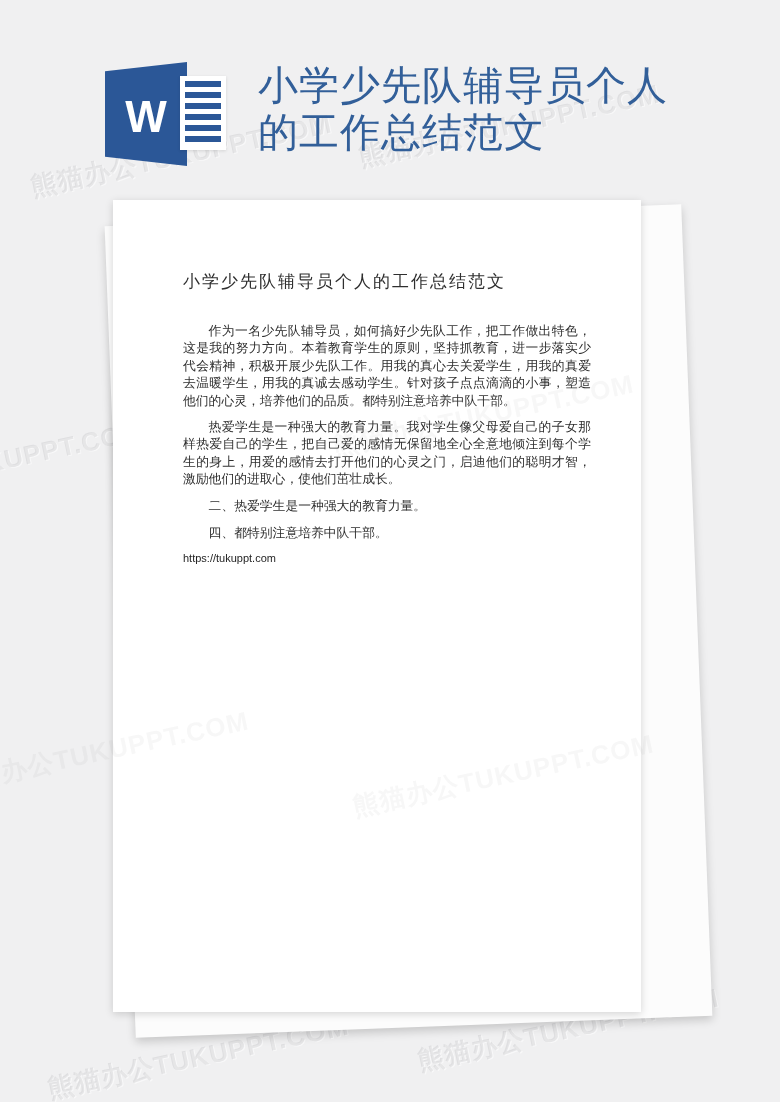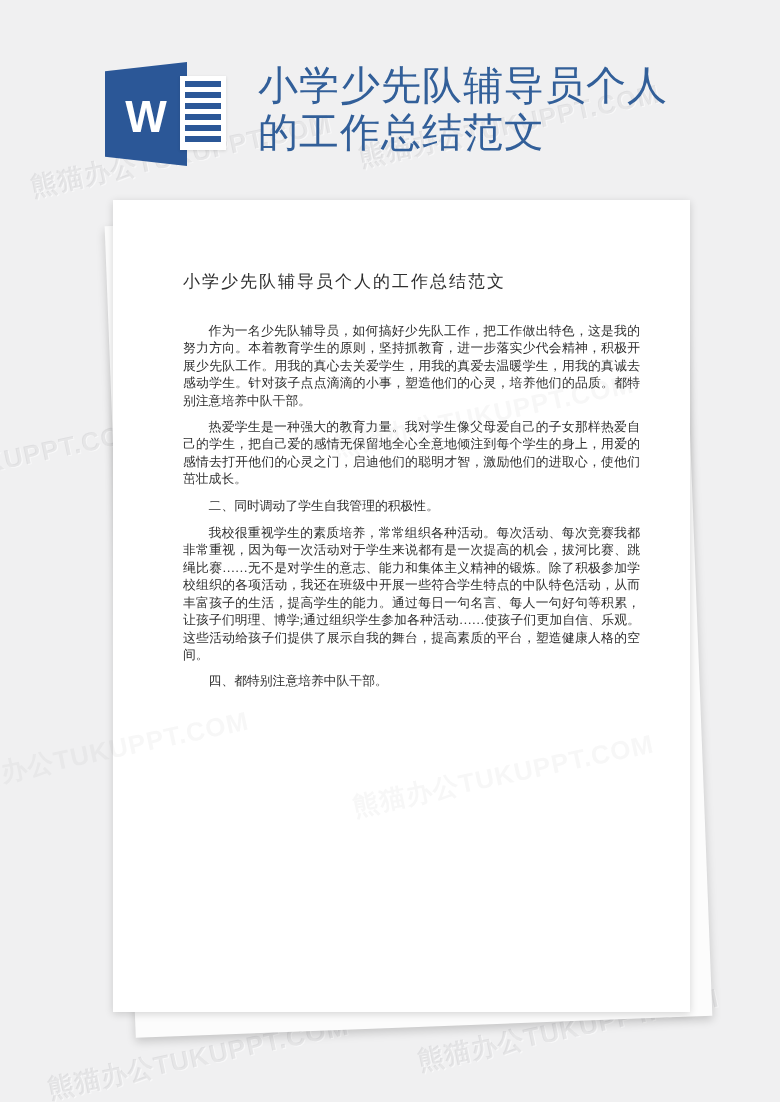--- a/index.html
+++ b/index.html
@@ -44,21 +44,21 @@
 
   
   .sheet-back{
     position:absolute;left:120px;top:215px;width:577px;height:812px;
     background:#fcfcfc;
     transform:rotate(-2.2deg);
     box-shadow:0 4px 10px rgba(0,0,0,0.18);
     z-index:1;
   }
   .sheet-front{
-    position:absolute;left:113px;top:200px;width:577px;height:812px;
+    position:absolute;left:113px;top:200px;width:528px;height:812px;
     background:#ffffff;
     box-shadow:0 2px 8px rgba(0,0,0,0.16);
     z-index:2;
     box-sizing:border-box;
     padding:70px 50px 0 70px;
     overflow:hidden;
   }
 
   
   .doc-title{
@@ -130,21 +130,21 @@
   </div>
 </div>
 
 <div class="sheet-back"></div>
 
 <div class="sheet-front">
   <h1 class="doc-title">小学少先队辅导员个人的工作总结范文</h1>
 
   <p class="doc-block">作为一名少先队辅导员，如何搞好少先队工作，把工作做出特色，这是我的努力方向。本着教育学生的原则，坚持抓教育，进一步落实少代会精神，积极开展少先队工作。用我的真心去关爱学生，用我的真爱去温暖学生，用我的真诚去感动学生。针对孩子点点滴滴的小事，塑造他们的心灵，培养他们的品质。都特别注意培养中队干部。</p>
   <p class="doc-block">热爱学生是一种强大的教育力量。我对学生像父母爱自己的子女那样热爱自己的学生，把自己爱的感情无保留地全心全意地倾注到每个学生的身上，用爱的感情去打开他们的心灵之门，启迪他们的聪明才智，激励他们的进取心，使他们茁壮成长。</p>
-  <p class="doc-block doc-heading">二、同时调动了学生自我管理的积极性。</p>
-  <p class="doc-block">我校很重视学生的素质培养，常常组织各种活动。每次活动、每次竞赛我都非常重视，因为每一次活动对于学生来说都有是一次提高的机会，拔河比赛、跳绳比赛……无不是对学生的意志、能力和集体主义精神的锻炼。除了积极参加学校组织的各项活动，我还在班级中开展一些符合学生特点的中队特色活动，从而丰富孩子的生活，提高学生的能力。通过每日一句名言、每人一句好句等积累，让孩子们明理、博学;通过组织学生参加各种活动……使孩子们更加自信、乐观。这些活动给孩子们提供了展示自我的舞台，提高素质的平台，塑造健康人格的空间。</p>
+  <p class="doc-block doc-heading">二、热爱学生是一种强大的教育力量。</p>
   <p class="doc-block doc-heading">四、都特别注意培养中队干部。</p>
 
+  <div class="doc-footer-link">https://tukuppt.com</div>
 </div>
 
 <span class="wm wm-top wm4">熊猫办公TUKUPPT.COM</span>
 <span class="wm wm-top wm5">熊猫办公TUKUPPT.COM</span>
 <span class="wm wm-top wm6">熊猫办公TUKUPPT.COM</span>
 
 </body></html>

